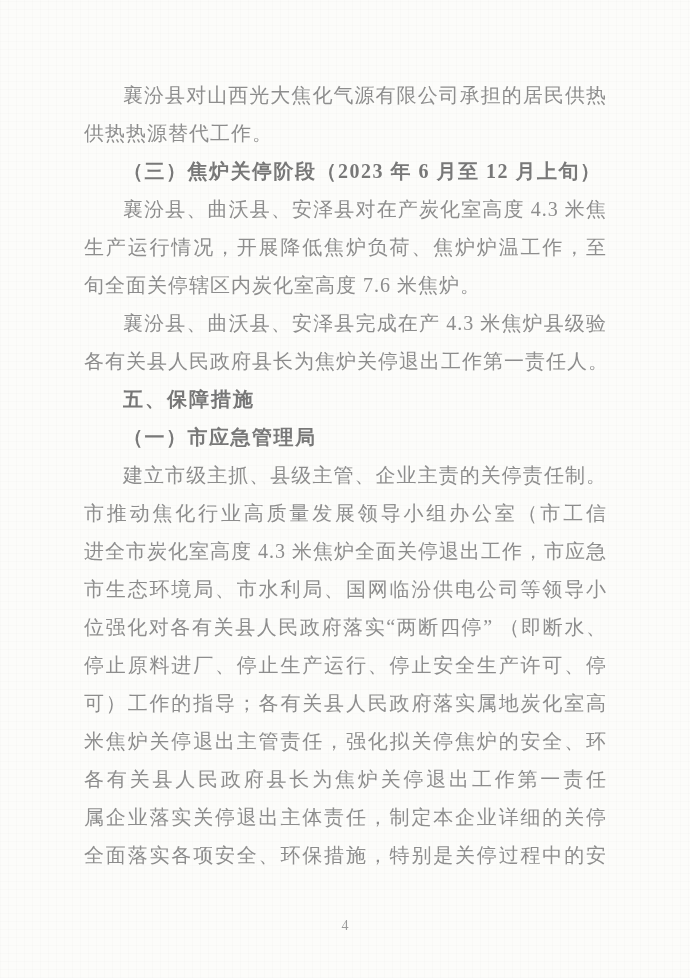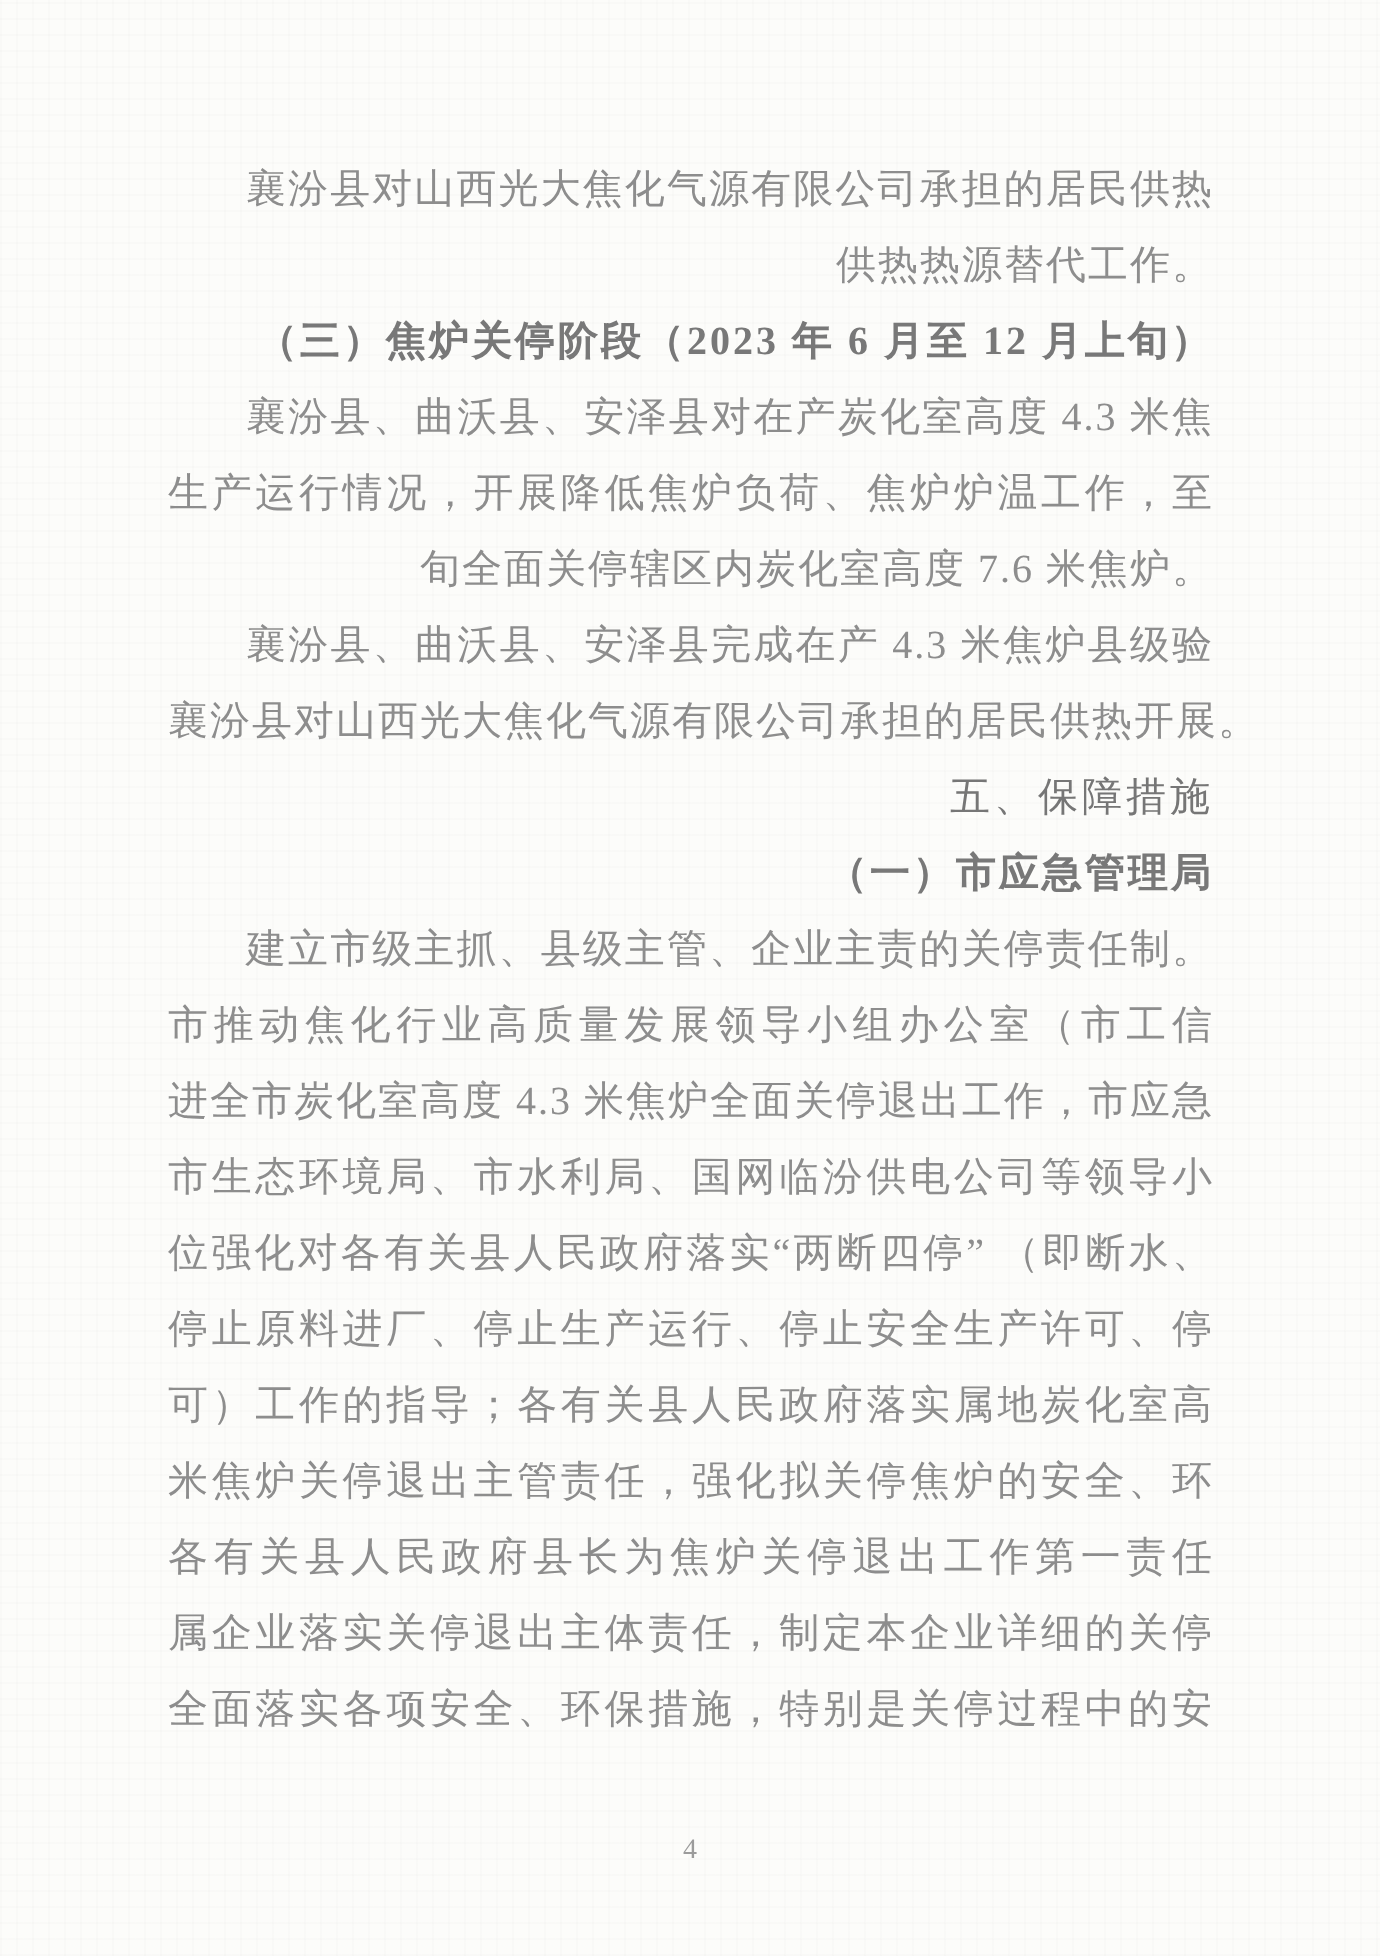--- a/index.html
+++ b/index.html
@@ -30,39 +30,39 @@
     top: 76px;
     width: 523px;
   }
   .line {
     height: 38px;
     line-height: 38px;
     font-size: 20px;
     letter-spacing: 1px;
     color: #8d8d8d;
     white-space: nowrap;
-    text-align: right;
+    text-align: left;
   }
   .line.stretch {
     white-space: normal;
     text-align: justify;
     text-align-last: justify;
     overflow: hidden;
   }
   .line.indent {
     text-indent: 39px;
   }
   .line.heading-kai {
     font-weight: bold;
     color: #787878;
     letter-spacing: 1.5px;
   }
   .line.heading-hei {
     font-family: "Liberation Sans", "DejaVu Sans", sans-serif;
-    font-weight: normal;
+    font-weight: bold;
     color: #767676;
     letter-spacing: 2px;
   }
   .page-number {
     position: absolute;
     left: 0;
     top: 918px;
     width: 690px;
     text-align: center;
     font-size: 14px;
@@ -75,21 +75,21 @@
 
 <div class="doc-page">
   <div class="text-block">
     <div class="line indent stretch">襄汾县对山西光大焦化气源有限公司承担的居民供热开展</div>
     <div class="line">供热热源替代工作。</div>
     <div class="line indent heading-kai">（三）焦炉关停阶段（2023 年 6 月至 12 月上旬）</div>
     <div class="line indent stretch">襄汾县、曲沃县、安泽县对在产炭化室高度 4.3 米焦炉根据</div>
     <div class="line stretch">生产运行情况，开展降低焦炉负荷、焦炉炉温工作，至 12 月上</div>
     <div class="line">旬全面关停辖区内炭化室高度 7.6 米焦炉。</div>
     <div class="line indent stretch">襄汾县、曲沃县、安泽县完成在产 4.3 米焦炉县级验收并报</div>
-    <div class="line">襄汾县对山西光大焦化气源有限公司承担的居民供热开展。</div>
+    <div class="line">各有关县人民政府县长为焦炉关停退出工作第一责任人。</div>
     <div class="line indent heading-hei">五、保障措施</div>
     <div class="line indent heading-kai">（一）市应急管理局</div>
     <div class="line indent stretch">建立市级主抓、县级主管、企业主责的关停责任制。由临汾</div>
     <div class="line stretch">市推动焦化行业高质量发展领导小组办公室（市工信局）协调推</div>
     <div class="line stretch">进全市炭化室高度 4.3 米焦炉全面关停退出工作，市应急管理局、</div>
     <div class="line stretch">市生态环境局、市水利局、国网临汾供电公司等领导小组成员单</div>
     <div class="line stretch">位强化对各有关县人民政府落实“两断四停” （即断水、断电，</div>
     <div class="line stretch">停止原料进厂、停止生产运行、停止安全生产许可、停止排污许</div>
     <div class="line stretch">可）工作的指导；各有关县人民政府落实属地炭化室高度 4.3</div>
     <div class="line stretch">米焦炉关停退出主管责任，强化拟关停焦炉的安全、环保监管，</div>

